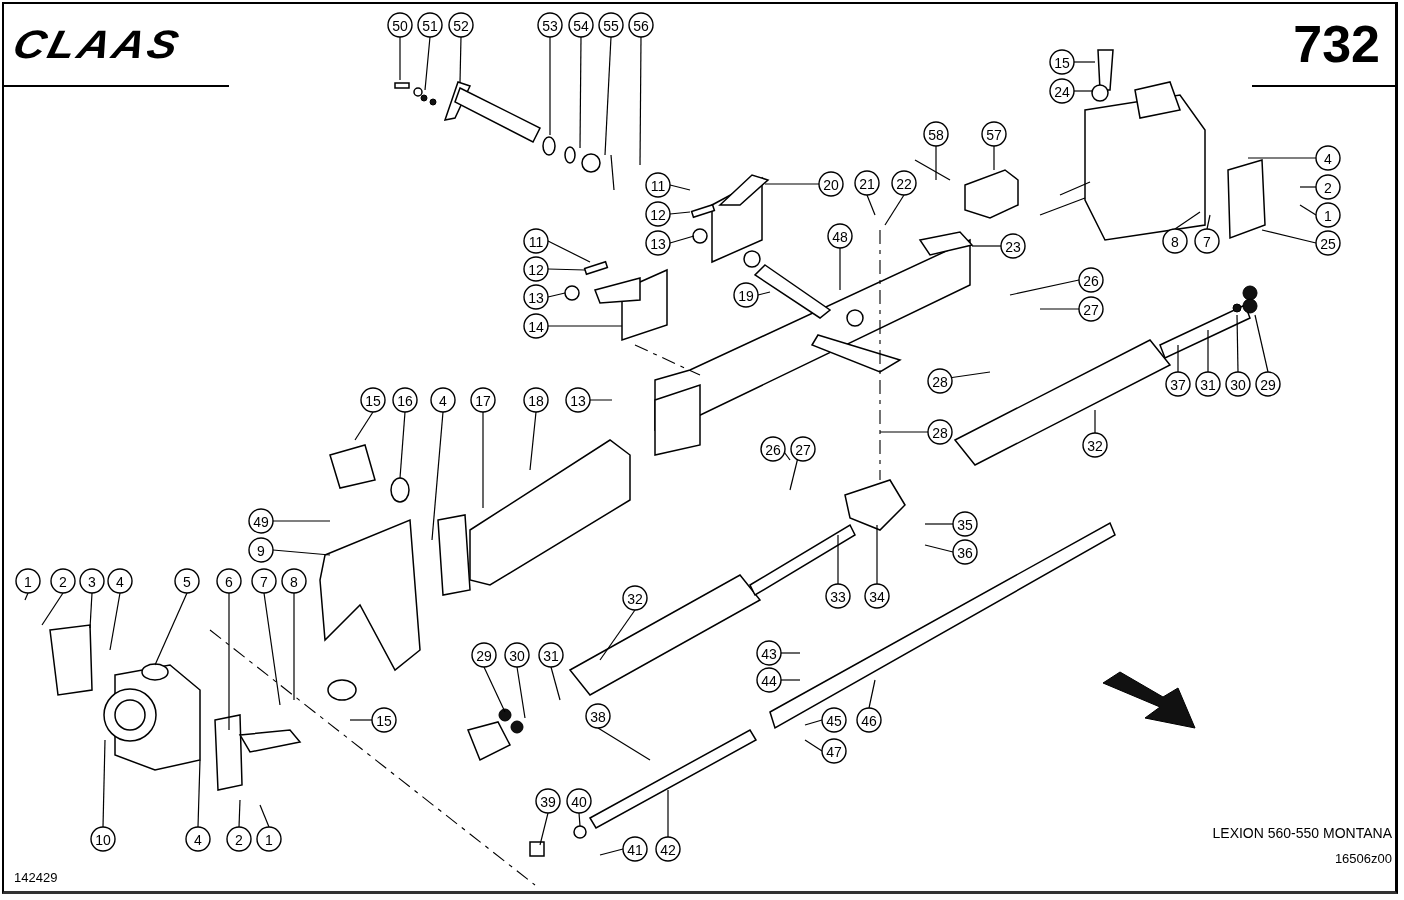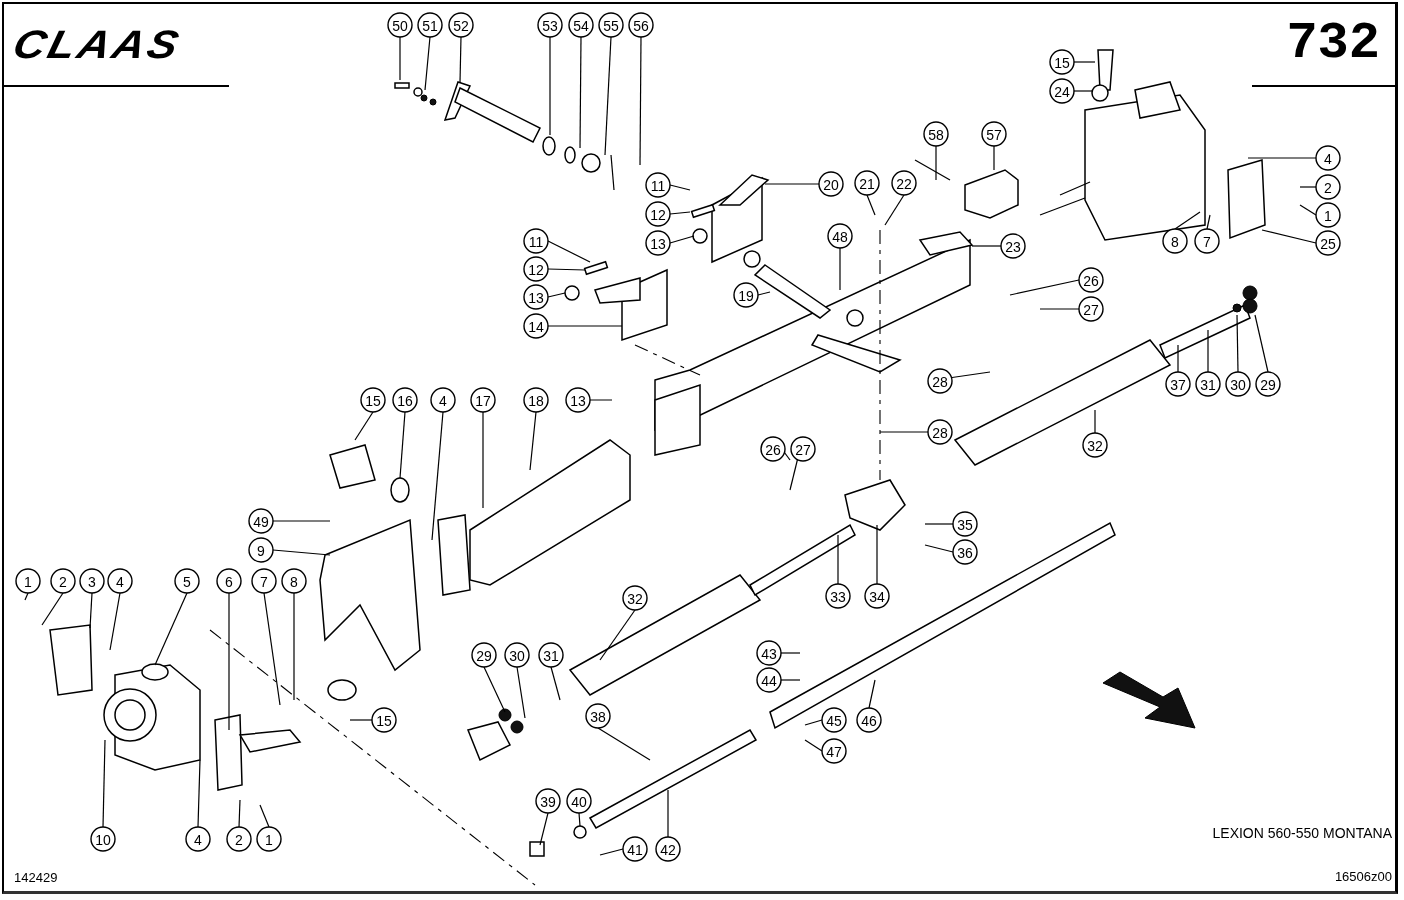--- a/index.html
+++ b/index.html
@@ -1,23 +1,23 @@
 <!DOCTYPE html>
 <html><head>
 <meta charset="utf-8">
 <style>
   html,body{margin:0;padding:0;background:#fff;}
   body{width:1404px;height:900px;position:relative;overflow:hidden;font-family:"Liberation Sans",sans-serif;color:#000;}
   .frame{position:absolute;left:2px;top:2px;width:1396px;height:892px;border:2px solid #000;border-bottom:3px solid #333;border-right:3px solid #000;box-sizing:border-box;}
   .logo{position:absolute;left:14px;top:22px;font-family:"Liberation Sans",sans-serif;font-weight:bold;font-style:italic;font-size:44px;letter-spacing:3px;transform:skewX(-14deg) scaleY(0.9);line-height:1;}
   .logo-rule{position:absolute;left:2px;top:85px;width:227px;height:2px;background:#000;}
-  .pagenum{position:absolute;right:24px;top:18px;font-weight:bold;font-size:52px;line-height:1;font-family:Liberation Mono, monospace;}
+  .pagenum{position:absolute;right:24px;top:18px;font-weight:bold;font-size:52px;line-height:1;}
   .page-rule{position:absolute;left:1252px;top:85px;width:146px;height:2px;background:#000;}
   .docid{position:absolute;left:14px;top:870px;font-size:13px;}
-  .drawno{position:absolute;right:12px;top:851px;font-size:13px;margin-top:18px;}
+  .drawno{position:absolute;right:12px;top:851px;font-size:13px;}
   .model{position:absolute;right:12px;top:825px;font-size:14px;}
   svg#drawing{position:absolute;left:0;top:0;}
   .callout circle{fill:#fff;stroke:#000;stroke-width:1.4;}
   .callout text{font-family:"Liberation Sans",sans-serif;font-size:14px;text-anchor:middle;dominant-baseline:central;}
   .part{fill:#fff;stroke:#000;stroke-width:1.5;}
   .line{stroke:#000;stroke-width:1.2;fill:none;}
   .dash{stroke:#000;stroke-width:1.1;fill:none;stroke-dasharray:14 6 4 6;}
   .solid{fill:#111;stroke:#000;}
 </style>
 </head>

